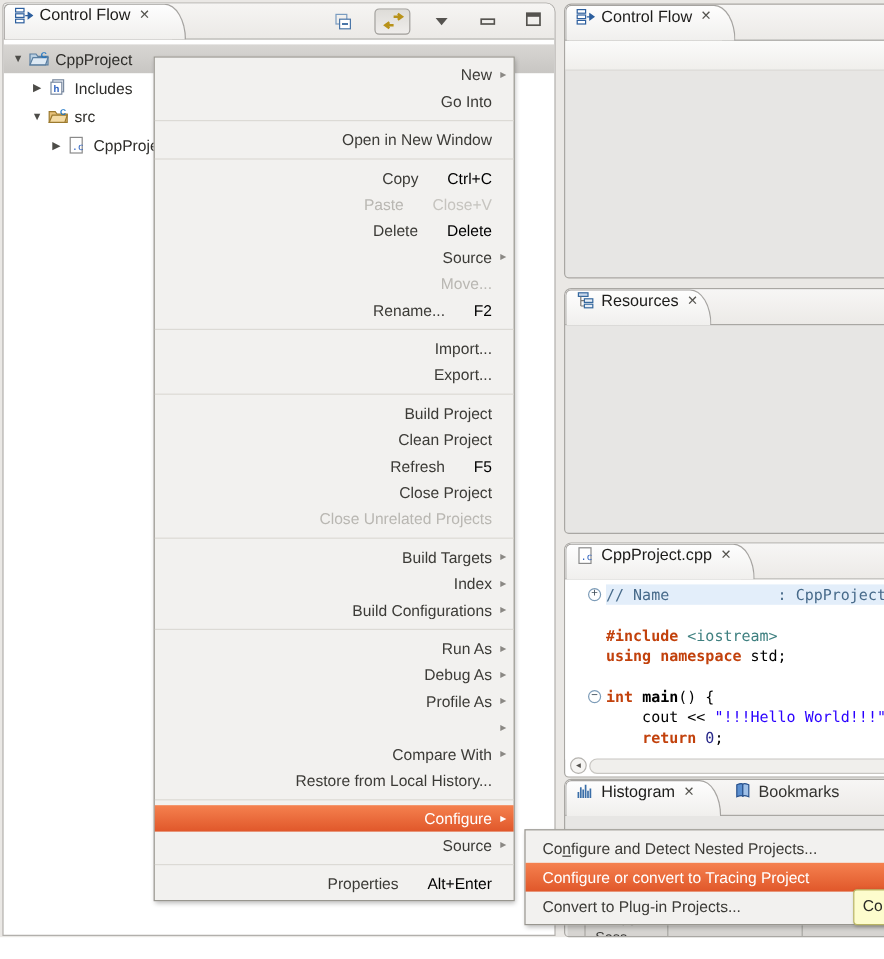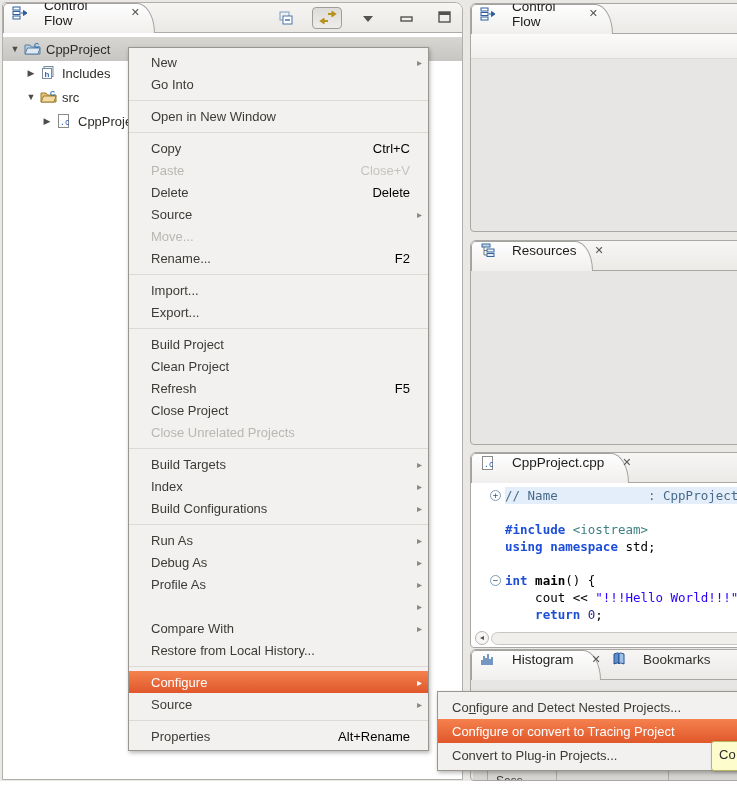--- a/index.html
+++ b/index.html
@@ -7,21 +7,21 @@
     font-family:"Liberation Sans", sans-serif; }
   #app { position:relative; width:737px; height:799px; overflow:hidden; }
   .frame-bg { position:absolute; left:0; top:0; width:737px; height:781px; background:#eae8e5; }
 
   
   .panel { position:absolute; background:#e7e6e4; border:1px solid #a9a7a3;
     border-radius:6px 6px 4px 4px; overflow:hidden; }
   .tabstrip { position:relative; height:30px;
     background:linear-gradient(#f7f6f5,#eceae7); border-bottom:1px solid #a9a7a3; }
   .etab { position:absolute; left:0; top:0; height:30px; display:flex; align-items:center;
-    gap:16px; padding:0 14px 12px 8px; font-size:13.5px; color:#1d1c1a;
+    gap:5px; padding:0 14px 12px 8px; font-size:13.5px; color:#1d1c1a;
     background:linear-gradient(#fefefe,#f0efed); border:1px solid #a5a3a0; border-bottom:none;
     border-top-left-radius:5px; border-top-right-radius:18px 30px; }
   .etab.inactive { background:transparent; border:none; border-top-right-radius:0; color:#33322f; }
   .tab-close { font-size:11px; color:#55544f; margin-left:2px; cursor:default; }
   .icon16 { width:16px; height:16px; display:inline-block; }
 
   
   .left-panel { position:absolute; left:2px; top:2px; width:461px; height:778px;
     background:#fff; border:1px solid #b2b0ac; border-radius:4px 8px 0 0; overflow:hidden; }
   .lp-strip { position:relative; height:30px; background:linear-gradient(#f6f5f3,#ebe9e6);
@@ -35,21 +35,21 @@
   .tree-row { position:relative; height:24px; display:flex; align-items:center;
     font-size:13px; color:#2e2d2a; }
   .tree-row.selected { background:linear-gradient(#d8d6d3,#c8c6c3); }
   .expander { width:12px; font-size:9px; color:#4d4c48; text-align:center; margin-right:3px; }
   .tree-icon { width:17px; height:16px; margin-right:5px; }
   .tree-label { white-space:nowrap; }
 
   
   .menu { position:absolute; background:#f2f1ef; border:1px solid #98968f;
     box-shadow:1px 2px 4px rgba(0,0,0,.28); padding:3px 0; z-index:10; }
-  #context-menu { left:128px; top:47px; width:301px; }
+  #context-menu { left:128px; top:47px; width:301px;text-align:right; }
   #configure-submenu { left:437px; top:691px; width:312px; z-index:11; }
   .menu-item { position:relative; height:22px; display:flex; align-items:center;
     padding:0 18px 0 22px; font-size:13px; color:#3c3b37; white-space:nowrap; }
   #configure-submenu .menu-item { height:24px; padding:0 14px 0 14px; }
   .menu-item .mlabel { flex:1 1 auto; overflow:hidden; }
   .menu-item .accel { color:#000000; margin-left:24px; }
   .menu-item .sub-arrow { position:absolute; right:6px; font-size:10px; color:#8a8884; }
   .menu-item.disabled { color:#b9b7b2; }
   .menu-item.disabled .accel { color:#c6c4bf; }
   .menu-item.highlight { background:linear-gradient(#f5814f,#e0572a); color:#fff; }
@@ -64,21 +64,21 @@
   
   .code-area { position:relative; background:#fff; height:150px; overflow:hidden;
     font-family:"DejaVu Sans Mono", monospace; font-size:12.5px; padding-top:4px; }
   .code-line { display:flex; height:17px; line-height:17px; white-space:pre; }
   .code-margin { flex:0 0 34px; position:relative; }
   .code-text { flex:1 1 auto; overflow:hidden; }
   .code-line.hl .code-text { background:#e3eefa; }
   .fold { position:absolute; right:4px; top:3px; width:11px; height:11px; border-radius:50%;
     border:1px solid #7d9cb8; background:#fff; color:#44525e; font-size:9px; line-height:9px;
     text-align:center; font-family:"DejaVu Sans Mono", monospace; }
-  .tok-kw  { color:#1d4ed8; font-weight:bold; }
+  .tok-kw  { color:#c2410c; font-weight:bold; }
   .tok-cmt { color:#476a8a; }
   .tok-inc { color:#3f8080; }
   .tok-str { color:#2a00ff; }
   .tok-num { color:#2a2a8a; }
   .tok-fn  { font-weight:bold; color:#000; }
   .hscrollbar { position:absolute; left:4px; right:2px; bottom:2px; height:14px; display:flex;
     align-items:center; }
   .hs-btn { width:14px; height:14px; border-radius:50%; background:#f6f5f3;
     border:1px solid #b5b3af; color:#55534f; font-size:8px; line-height:12px; text-align:center; }
   .hs-track { flex:1; height:13px; margin-left:2px; background:#f0efec;
@@ -369,21 +369,21 @@
         <span class="mlabel">Configure</span>
         <span class="sub-arrow">▸</span>
       </div>
       <div class="menu-item">
         <span class="mlabel">Source</span>
         <span class="sub-arrow">▸</span>
       </div>
       <div class="menu-sep"></div>
       <div class="menu-item">
         <span class="mlabel">Properties</span>
-        <span class="accel">Alt+Rename</span>
+        <span class="accel">Alt+Enter</span>
       </div>
     </div>
   <div class="menu" id="configure-submenu">
       <div class="menu-item">
         <span class="mlabel"><span>Co</span><span class="mn">n</span><span>figure and Detect Nested Projects...</span></span>
       </div>
       <div class="menu-item highlight">
         <span class="mlabel">Configure or convert to Tracing Project</span>
       </div>
       <div class="menu-item">

